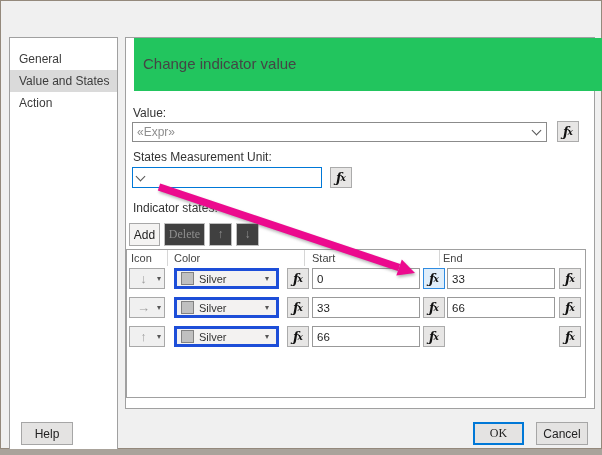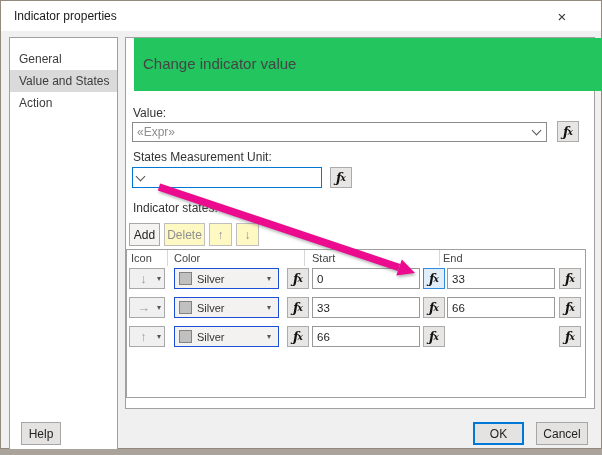--- a/index.html
+++ b/index.html
@@ -31,54 +31,48 @@
   .sel-text { background:#0078d7; color:#fff; padding:0 1px; }
   .fx { position:absolute; background:#e7e6e5; border:1px solid #ababab;
         display:flex; align-items:center; justify-content:center; cursor:pointer;
         width:22px; height:21px; }
   .fx.hl { background:#e0eefa; border:1px solid #2f8be0; }
   .fx-f { font-family:"DejaVu Serif",serif; font-style:italic; font-weight:bold; font-size:13px; color:#111; }
   .fx-sub { font-family:"DejaVu Serif",serif; font-style:italic; font-weight:bold; font-size:9px; color:#111;
             vertical-align:sub; margin-left:-1px; }
   .tb-btn { position:absolute; height:23px; border:1px solid #a8a8a8; background:#f4f3f2;
             font-size:12px; color:#222; cursor:pointer; }
-  .tb-btn:disabled, .tb-btn.disabled { background:#fef9c3; border-color:#bfbfbf; color:#8f8f8f; cursor:default; }
+  .tb-btn:disabled, .tb-btn.disabled { background:#404040; border-color:#bfbfbf; color:#8f8f8f; cursor:default;font-family:Liberation Serif, serif; }
   .states-table { left:125px; top:248px; width:460px; height:149px; }
   .th { position:absolute; top:2px; font-size:11px; color:#444; }
   .th-sep { position:absolute; top:0; width:1px; height:16px; background:#d6d6d6; }
   .trow { position:absolute; left:0; width:100%; height:21px; }
   .icon-combo { position:absolute; left:2px; width:36px; height:21px; background:#f0f0f0;
                 border:1px solid #a8a8a8; display:flex; align-items:center; cursor:pointer; }
   .row-icon { flex:1; text-align:center; color:#9d9d9d; font-size:13px; line-height:19px; }
   .dd-arrow { font-size:8px; color:#555; margin-right:3px; flex:none; }
   .color-combo { position:absolute; left:47px; width:105px; height:21px; background:#f3f2f1;
-                 border:1px solid #1d4ed8; display:flex; align-items:center; padding:0 4px; cursor:pointer; }
+                 border:3px solid #1d4ed8; display:flex; align-items:center; padding:0 4px; cursor:pointer; }
   .swatch { width:13px; height:13px; background:#c0c0c0; border:1px solid #828282; flex:none; margin-right:5px; }
   .color-label { flex:1; font-size:11px; color:#333; }
   .val { position:absolute; width:108px; height:21px; border:1px solid #999; background:#fff;
          font-family:"Liberation Sans","DejaVu Sans",sans-serif; font-size:11.5px; color:#1e1e1e; padding:0 4px; }
   .footer-btn { position:absolute; top:421px; height:23px; background:#e4e3e2; border:1px solid #a6a6a6;
                 font-size:12px; color:#222; cursor:pointer; }
-  .footer-btn.default { border:2px solid #0078d7; }
+  .footer-btn.default { border:2px solid #0078d7;font-family:Liberation Serif, serif; }
   .arrow-svg { position:absolute; left:0; top:0; width:602px; height:449px; pointer-events:none; z-index:50; }
   .arrow-svg line, .arrow-svg polygon { filter:drop-shadow(1px 2px 1.5px rgba(90,90,90,0.45)); }
   .bottom-strip { position:absolute; left:0; top:449px; width:602px; height:6px; background:#a9a39b; }
 </style>
 </head>
 <body>
 
 <div class="stage">
   <div class="dialog">
 
-    <div class="titlebar">
-      <div class="title">Indicator properties</div>
-      <button class="close-btn">
-        <span>×</span>
-      </button>
-    </div>
 
     <div class="box sidebar">
       <div class="side-item">General</div>
       <div class="side-item selected">Value and States</div>
       <div class="side-item">Action</div>
     </div>
 
     <div class="box panel">
       <div class="panel-header">
         <div class="panel-title">Change indicator value</div>
@@ -194,21 +188,21 @@
           <span class="fx-f">ƒ</span>
             <span class="fx-sub">x</span>
         </button>
         <button class="fx" style="left:432px; top:0;">
           <span class="fx-f">ƒ</span>
             <span class="fx-sub">x</span>
         </button>
       </div>
     </div>
 
-    <button class="footer-btn" style="left:20px; width:40px;">Help</button>
+    <button class="footer-btn" style="left:20px; width:52px;">Help</button>
     <button class="footer-btn default" style="left:472px; width:51px;">OK</button>
     <button class="footer-btn" style="left:535px; width:52px;">Cancel</button>
 
     <svg class="arrow-svg">
       <line stroke-width="7.5" x1="158" y1="186" x2="398" y2="266.5" stroke="#ec0a8e"></line>
       <polygon points="414,272 395.3,274.6 400.8,258.6" fill="#ec0a8e"></polygon>
     </svg>
 
   </div>
   <div class="bottom-strip"></div>

